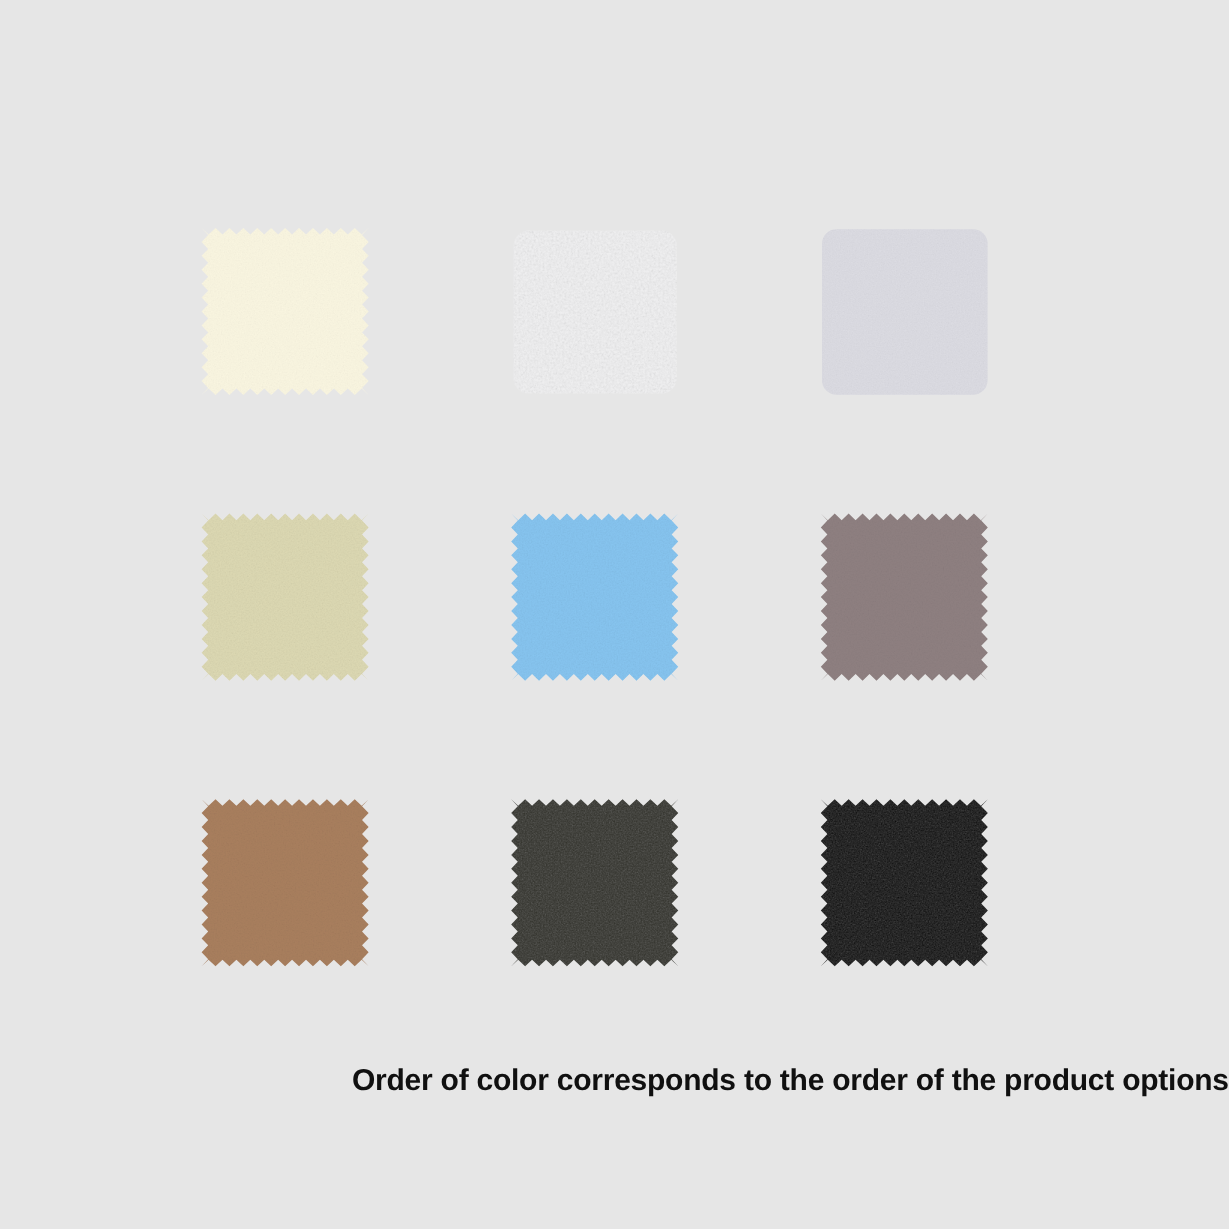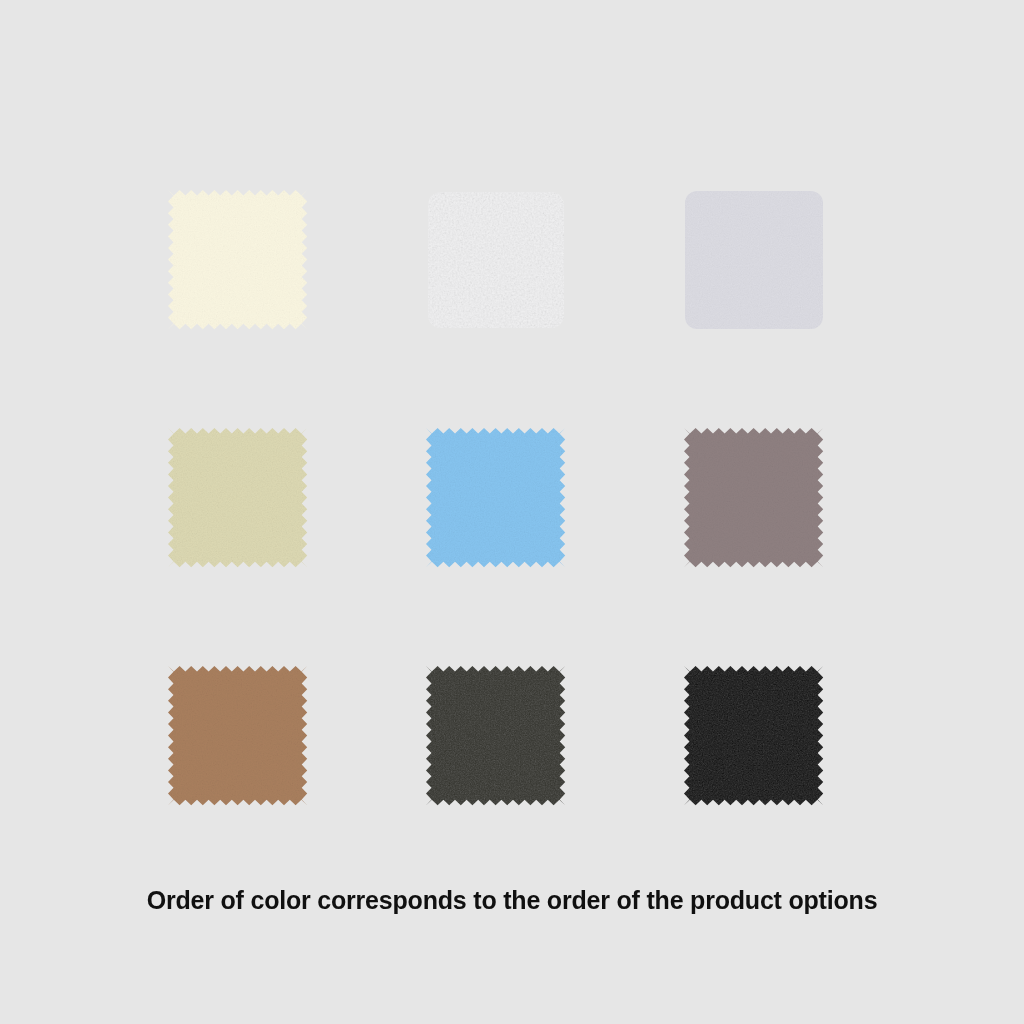--- a/index.html
+++ b/index.html
@@ -53,21 +53,21 @@
     left: -8px;
     top: -8px;
     overflow: visible;
   }
 
   .caption {
     position: absolute;
     left: 0;
     top: 884px;
     width: 1024px;
-    text-align: center;
+    text-align: right;
     font-family: "Liberation Sans", sans-serif;
     font-weight: bold;
     font-size: 25px;
     letter-spacing: -0.2px;
     color: #101010;
     line-height: 32px;
     white-space: nowrap;
   }
 </style>
 </head>

